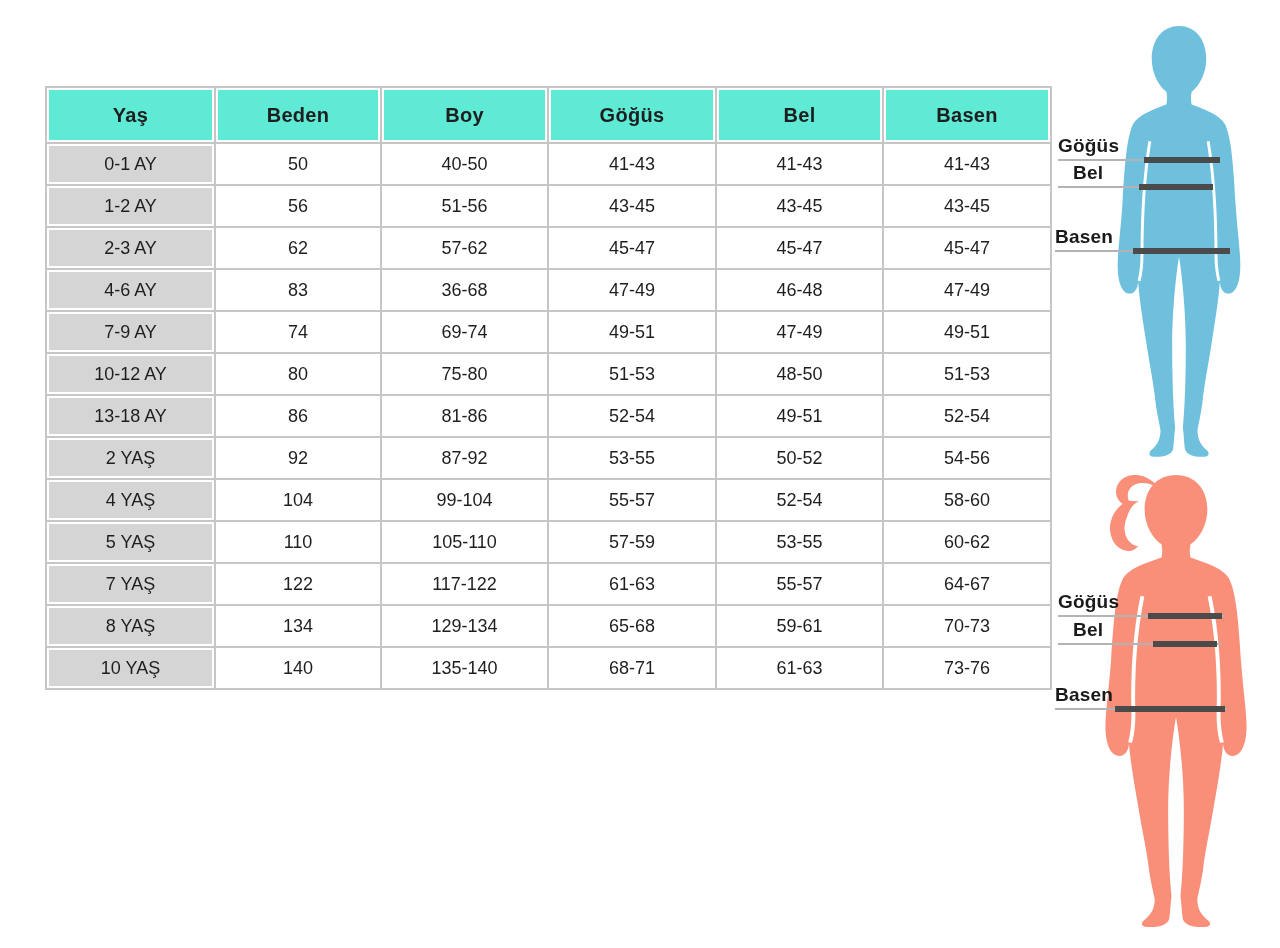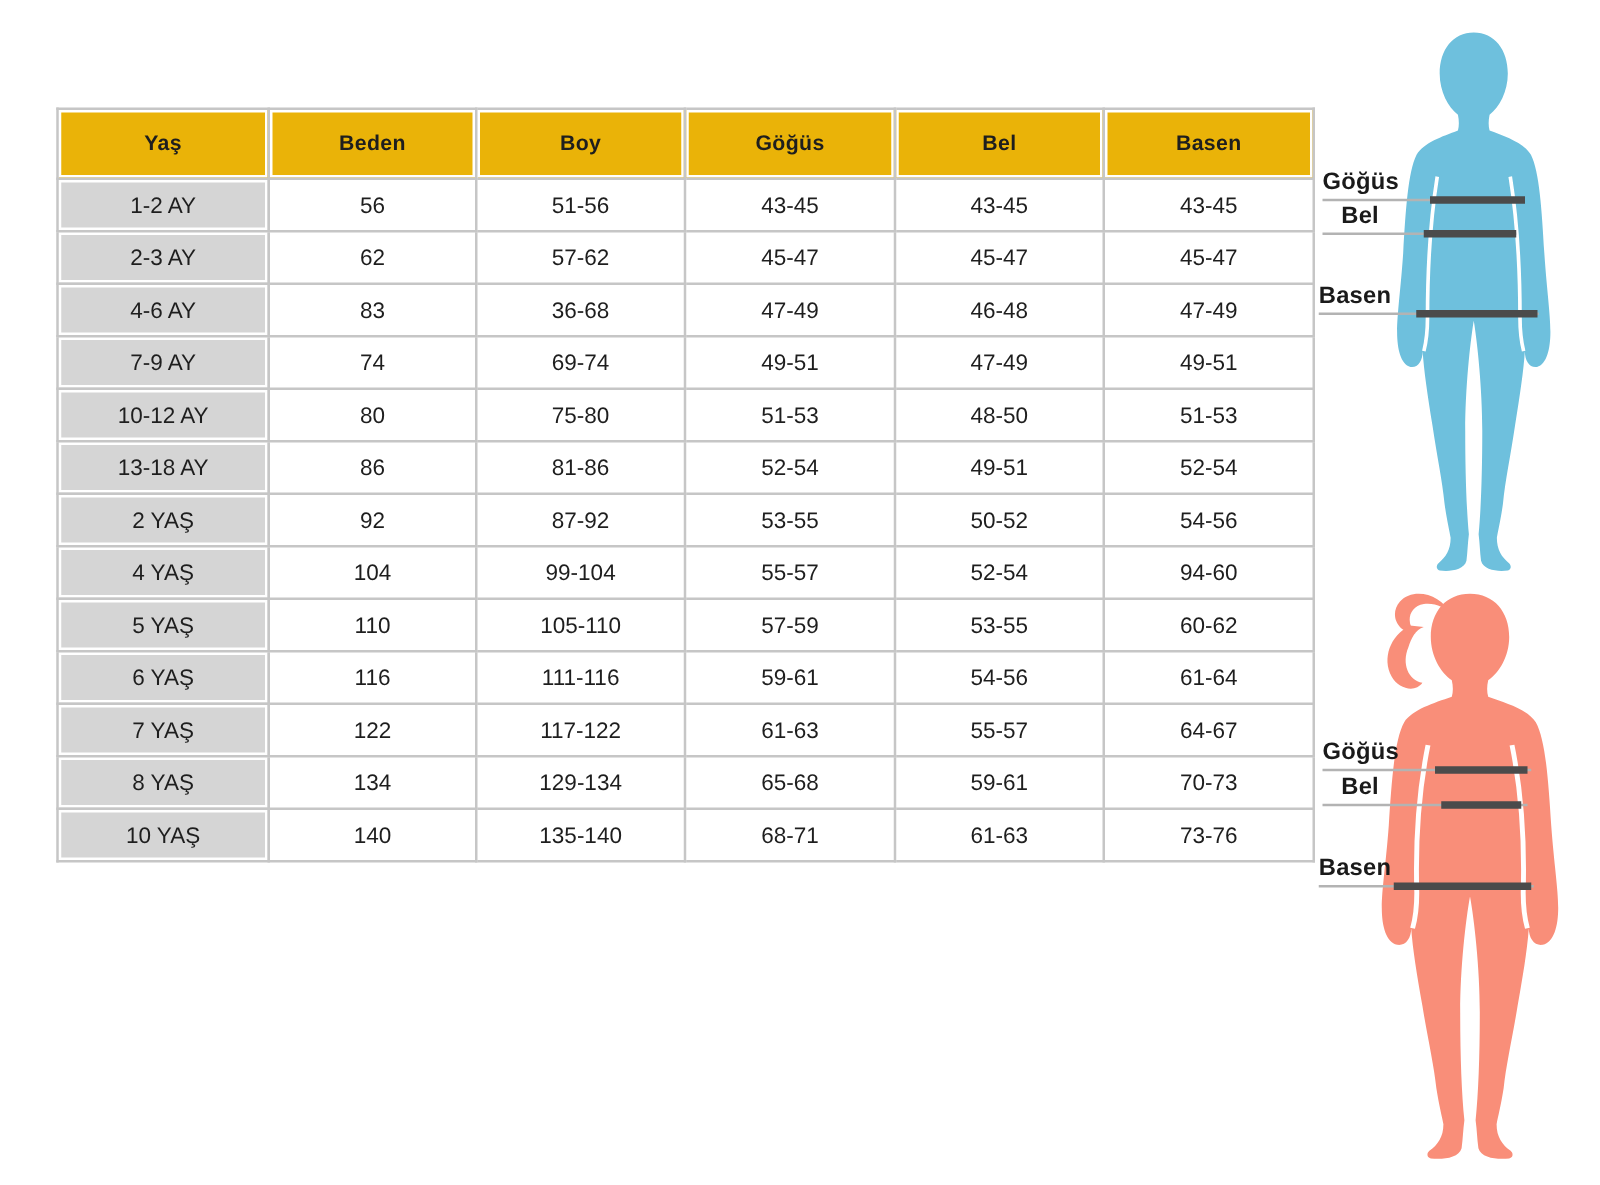--- a/index.html
+++ b/index.html
@@ -11,22 +11,22 @@
     position:absolute; left:45px; top:86px; width:1005px;
     border-collapse:collapse; table-layout:fixed;
   }
   table.size th, table.size td {
     border:2px solid #c6c6c6;
     box-shadow: inset 0 0 0 2px #ffffff;
     text-align:center; vertical-align:middle;
     color:#1e1e1e; overflow:hidden; white-space:nowrap;
   }
   table.size th {
-    height:52px; background:#eab308;
-    font-size:17px; font-weight:bold; letter-spacing:0.3px;
+    height:52px; background:#5eead4;
+    font-size:20px; font-weight:bold; letter-spacing:0.3px;
   }
   table.size td { height:38px; font-size:18px; background:#ffffff; }
   table.size td.rowhead { background:#d5d5d5; }
 
   
   .fig { position:absolute; }
   .fig svg { display:block; width:100%; height:100%; }
   #fig-boy  { left:1106px; top:23px;  width:146px; height:446px; }
   #fig-girl { left:1092px; top:472px; width:168px; height:468px; }
 
@@ -59,20 +59,28 @@
         <th>Yaş</th>
         <th>Beden</th>
         <th>Boy</th>
         <th>Göğüs</th>
         <th>Bel</th>
         <th>Basen</th>
       </tr>
     </thead>
     <tbody>
         <tr>
+          <td class="rowhead">0-1 AY</td>
+          <td>50</td>
+          <td>40-50</td>
+          <td>41-43</td>
+          <td>41-43</td>
+          <td>41-43</td>
+        </tr>
+        <tr>
           <td class="rowhead">1-2 AY</td>
           <td>56</td>
           <td>51-56</td>
           <td>43-45</td>
           <td>43-45</td>
           <td>43-45</td>
         </tr>
         <tr>
           <td class="rowhead">2-3 AY</td>
           <td>62</td>
@@ -120,37 +128,29 @@
           <td>53-55</td>
           <td>50-52</td>
           <td>54-56</td>
         </tr>
         <tr>
           <td class="rowhead">4 YAŞ</td>
           <td>104</td>
           <td>99-104</td>
           <td>55-57</td>
           <td>52-54</td>
-          <td>94-60</td>
+          <td>58-60</td>
         </tr>
         <tr>
           <td class="rowhead">5 YAŞ</td>
           <td>110</td>
           <td>105-110</td>
           <td>57-59</td>
           <td>53-55</td>
           <td>60-62</td>
-        </tr>
-        <tr>
-          <td class="rowhead">6 YAŞ</td>
-          <td>116</td>
-          <td>111-116</td>
-          <td>59-61</td>
-          <td>54-56</td>
-          <td>61-64</td>
         </tr>
         <tr>
           <td class="rowhead">7 YAŞ</td>
           <td>122</td>
           <td>117-122</td>
           <td>61-63</td>
           <td>55-57</td>
           <td>64-67</td>
         </tr>
         <tr>

